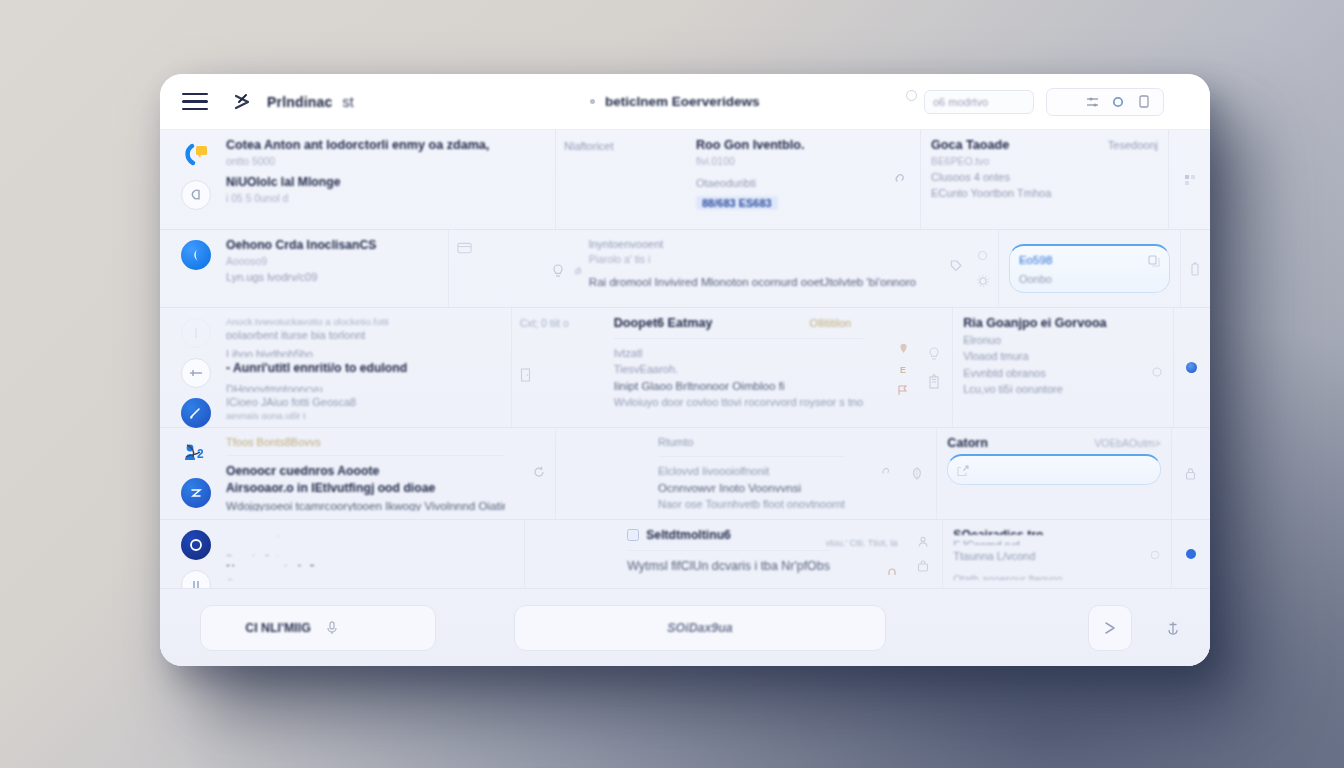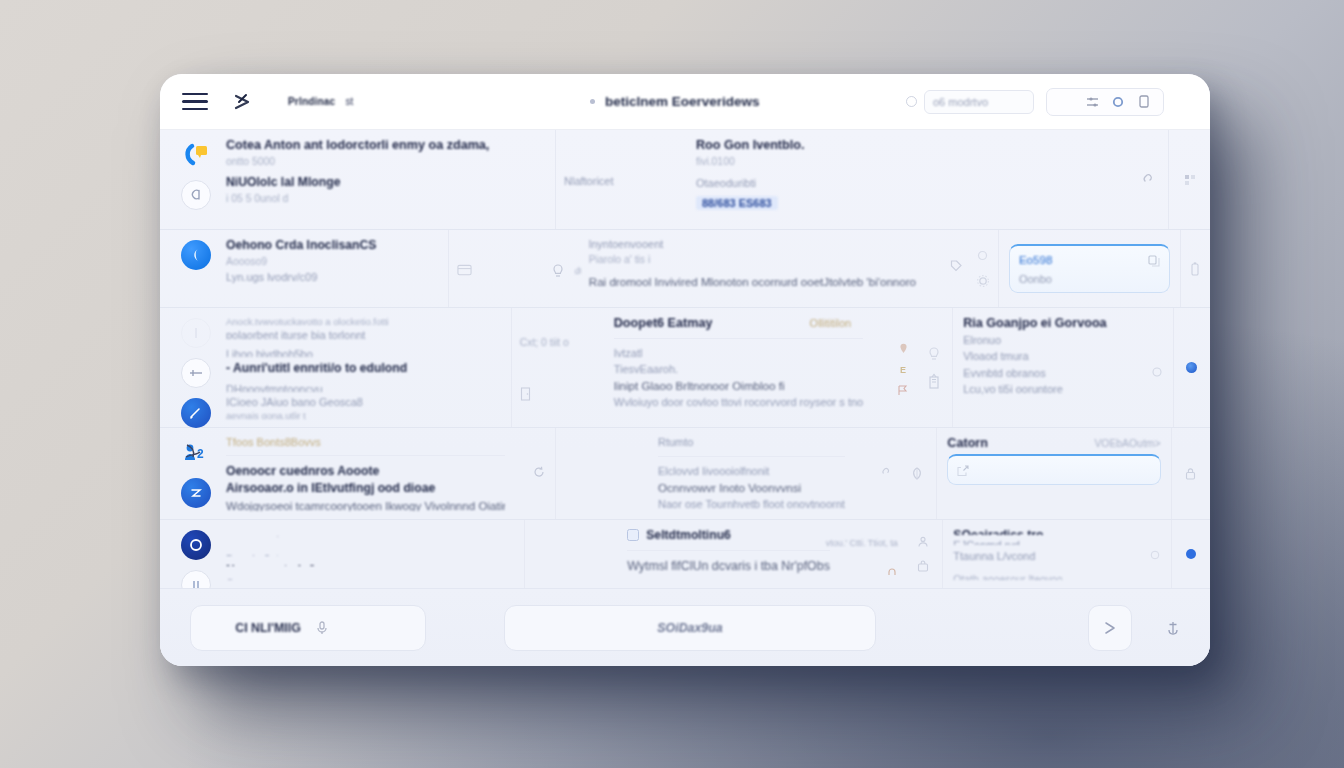--- a/index.html
+++ b/index.html
@@ -40,22 +40,22 @@
     padding: 0 18px 0 22px;
     border-bottom: 1px solid #eceef4;
     position: relative;
   }
   .hamburger { width: 26px; display: flex; flex-direction: column; gap: 5px; cursor: pointer; }
   .hamburger i { display: block; height: 2.5px; background: #232a4d; border-radius: 2px; }
 
   .brandmark { margin-left: 22px; width: 26px; height: 22px; display:flex; align-items:center; justify-content:center; }
 
   .hdr-title {
-    margin-left: 32px;
-    font-size: 10px;
+    margin-left: 11px;
+    font-size: 14px;
     font-weight: 700;
     color: #1b2340;
     letter-spacing: .2px;
     filter: blur(0.9px);
     white-space: nowrap;
   }
   .hdr-title .sub { font-weight: 400; margin-left: 10px; color: #2b3355; }
 
   .hdr-center {
     position: absolute;
@@ -63,21 +63,21 @@
     display: flex; align-items: center; gap: 10px;
   }
   .hdr-center .dot8 { width: 5px; height: 5px; border-radius: 50%; background: #b9bfd2; }
   .hdr-center .txt {
     font-size: 13.5px; font-weight: 700; color: #242c4a;
     filter: blur(0.85px); white-space: nowrap;
   }
 
   .hdr-right { margin-left: auto; display: flex; align-items: center; gap: 12px; }
 
-  .search-wrap { display: flex; align-items: center; gap: 7px; }
+  .search-wrap { display: flex; gap: 7px; }
   .search-ico { width: 11px; height: 11px; border: 1.4px solid #c3c9d9; border-radius: 50%; opacity: .8; }
   .search-box {
     width: 110px; height: 24px;
     border: 1px solid #e4e7f0; border-radius: 6px;
     background: #fbfcfe;
     display: flex; align-items: center; padding: 0 8px;
   }
   .search-box span {
     font-size: 11px; color: #9aa2bb; filter: blur(0.8px); white-space: nowrap;
   }
@@ -145,35 +145,35 @@
   .push { margin-left: auto; }
 
   .tag-chip {
     display: inline-block;
     background: #dfe8fb; color: #2f4f9e;
     font-size: 11px; font-weight: 700;
     padding: 1px 6px; border-radius: 3px;
     filter: blur(0.8px);
   }
 
-  .prefix-col { width: 86px; flex: none; display:flex; flex-direction:column; gap: 6px; padding-top: 2px; justify-content: center; }
+  .prefix-col { width: 86px; flex: none; display:flex; flex-direction:column; gap: 6px; padding-top: 2px; }
   .midicon-col { width: 30px; flex: none; display:flex; flex-direction:row; align-items:center; gap: 10px; padding-top: 4px; }
 
   .mini { width: 15px; height: 15px; opacity: .5; display:flex;align-items:center;justify-content:center; }
   .mini.sm { width: 12px; height: 12px; }
   .mini.warm { opacity: .55; }
 
   .bluedot { width: 11px; height: 11px; border-radius: 50%; background: #2f6fe0; }
   .bluedot.ring { background: radial-gradient(circle at 40% 35%, #5b9bf0, #1c55c8); }
 
   
   .card-sel {
     border: 1px solid #cfe0f6;
     border-top: 2px solid #5aa6ef;
-    border-radius: 9px;
+    border-radius: 15px;
     background: linear-gradient(180deg,#f6faff,#eef4fd);
     padding: 7px 9px;
     display: flex; align-items: flex-start; gap: 8px;
   }
   .card-sel .stack { gap: 7px; }
 
   .btn-primary {
     width: 58px; height: 15px;
     background: linear-gradient(180deg,#2546a8,#16307e);
     border-radius: 2px;
@@ -186,21 +186,21 @@
   }
 
   .divider-soft { height: 1px; background: #e7eaf4; margin: 4px 0; }
 
   
   #bottombar {
     height: 78px;
     background: linear-gradient(180deg,#eef1f9,#eceff8);
     border-top: 1px solid #e3e7f2;
     display: flex; align-items: center;
-    padding: 0 22px 0 30px;
+    padding: 0 22px 0 40px;
     gap: 16px;
   }
   .pill {
     height: 46px;
     border: 1px solid #e2e6f1;
     border-radius: 12px;
     background: #f6f8fd;
     display: flex; align-items: center;
     padding: 0 16px;
   }
@@ -340,20 +340,29 @@
         </div>
 
         <div class="col-rail">
           <span class="mini">
             <svg width="15" height="15" viewBox="0 0 15 15">
                 <path d="M5 9 a3 3 0 0 1 0-4 l2-2 a3 3 0 0 1 4 4 l-1 1" fill="none" stroke="#8b93ad" stroke-width="1.3" stroke-linecap="round"></path>
               </svg>
           </span>
         </div>
 
+        <div class="col-right">
+          <div class="rowhead">
+            <span class="t t-title">Goca Taoade</span>
+            <span class="t t-muted push">Tesedoonj</span>
+          </div>
+          <div class="t t-faint">BE6PEO.tvo</div>
+          <div class="t t-muted">Clusoos 4 ontes</div>
+          <div class="t t-muted">ECunto Yoortbon Tmhoa</div>
+        </div>
 
         <div class="col-rail2">
           <span class="mini sm">
             <svg width="12" height="12" viewBox="0 0 12 12">
                 <rect x="1" y="1" width="4" height="4" fill="#9aa2bb"></rect>
                 <rect x="7" y="1" width="4" height="4" fill="#c5cbdb"></rect>
                 <rect x="1" y="7" width="4" height="4" fill="#c5cbdb"></rect>
               </svg>
           </span>
         </div>
@@ -472,21 +481,21 @@
                 <text x="14" y="16" font-size="12" font-family="Liberation Sans" fill="#1f7ae0" font-weight="700">2</text>
               </svg>
             </div>
           </div>
           <div class="stack">
             <div class="t t-faint" style="font-size:9.5px">Anock.tvwvotuckavotto a olocketio.fotti</div>
             <div class="t t-muted">polaorbent iturse bia torlonnt</div>
             <div class="t t-muted" style="margin-top:5px">Ljhoo bivdboh5bo</div>
             <div class="t t-strong">- Aunri'utitl ennriti/o to edulond</div>
             <div class="t t-muted" style="margin-top:6px">DHpoovtmntooncvu</div>
-            <div class="t t-muted">ICioeo JAiuo bano Geosca8</div>
+            <div class="t t-muted">ICioeo JAiuo fotti Geosca8</div>
             <div class="t t-faint" style="font-size:9.5px">aevnais gona.utlir t</div>
           </div>
         </div>
 
         <div class="col-mid">
           <div class="prefix-col">
             <div class="t t-faint">Cxt; 0 tiit o</div>
             <span class="mini sm" style="margin-top:34px">
               <svg width="11" height="14" viewBox="0 0 11 14">
                   <rect x="1.5" y="1" width="8" height="12" fill="none" stroke="#a9b0c6" stroke-width="1.1"></rect>

